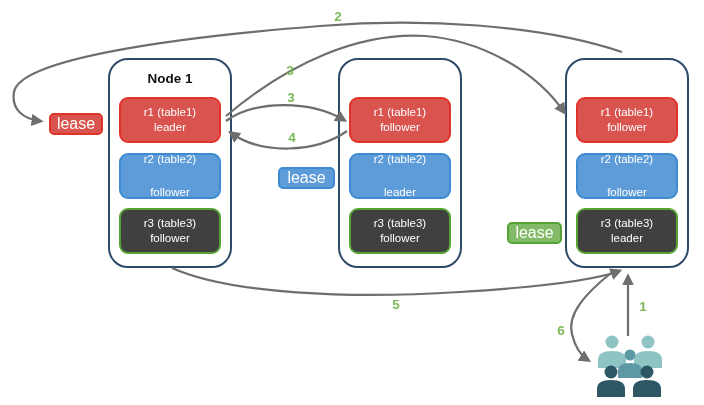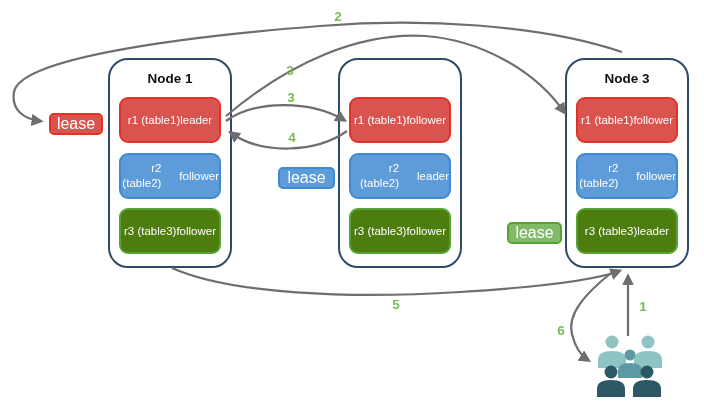--- a/index.html
+++ b/index.html
@@ -10,26 +10,26 @@
   .overlay{position:absolute;left:0;top:0;z-index:5;pointer-events:none;}
   .node{
     position:absolute;top:58px;width:124px;height:210px;background:#ffffff;
     border:2px solid #2e4a6b;border-radius:20px;z-index:1;box-sizing:border-box;
   }
   .node-title{
     text-align:center;margin-top:11px;font-weight:bold;font-size:13.5px;color:#111111;
   }
   .replica{
     position:absolute;left:9px;width:102px;height:46px;border-radius:9px;
-    color:#ffffff;display:flex;flex-direction:row;align-items:center;justify-content:center;
+    color:#ffffff;display:flex;flex-direction:column;align-items:center;justify-content:center;
     font-size:11.5px;line-height:1.3;text-align:right;border:2px solid;box-sizing:border-box;
   }
   .replica.red{background:#d9534f;border-color:#e0332a;}
   .replica.blue{background:#5d9cd8;border-color:#3e8bd2;gap:18px;}
-  .replica.green{background:#4d7c0f;border-color:#55a334;}
+  .replica.green{background:#404040;border-color:#55a334;}
   .r1{top:37px}.r2{top:93px}.r3{top:148px}
   .lease{
     position:absolute;height:22px;border-radius:5px;color:#ffffff;font-size:16px;
     display:flex;align-items:center;justify-content:center;z-index:6;border:2px solid;box-sizing:border-box;
   }
   .lease.red{background:#d9534f;border-color:#e0332a;}
   .lease.blue{background:#5d9cd8;border-color:#3e8bd2;}
   .lease.green{background:#83ba68;border-color:#55a334;}
   .step{
     position:absolute;z-index:7;color:#7cba58;font-weight:bold;font-size:13.5px;
@@ -103,21 +103,20 @@
       <span>r2 (table2)</span>
       <span>leader</span>
     </div>
     <div class="replica green r3">
       <span>r3 (table3)</span>
       <span>follower</span>
     </div>
   </div>
 
   <div class="node" style="left:565px">
-    <div class="node-title">Node 3</div>
     <div class="replica red r1">
       <span>r1 (table1)</span>
       <span>follower</span>
     </div>
     <div class="replica blue r2">
       <span>r2 (table2)</span>
       <span>follower</span>
     </div>
     <div class="replica green r3">
       <span>r3 (table3)</span>

